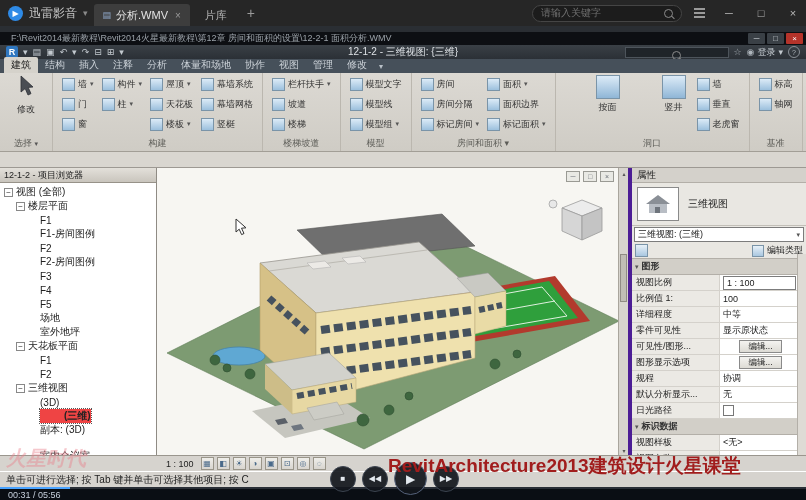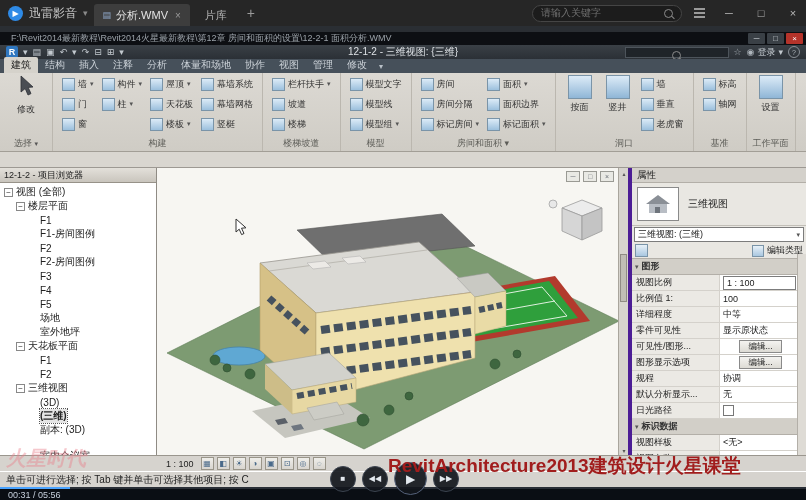--- a/index.html
+++ b/index.html
@@ -68,21 +68,21 @@
              background:linear-gradient(#dcd9d3,#cfccc5);border-bottom:1px solid #a29e96;
              display:flex;box-sizing:border-box;overflow:hidden;}
   .rv-panel{position:relative;border-right:1px solid #bbb7af;padding:2px 7px 12px 7px;flex:0 0 auto;}
   .rv-panel-body{display:flex;gap:4px;align-items:flex-start;height:63px;}
   .rv-col{display:flex;flex-direction:column;gap:2px;}
   .rv-item{display:flex;align-items:center;gap:3px;height:18px;padding:0 2px;}
   .icon-sm{width:13px;height:13px;background:linear-gradient(#dcebf7,#9cc0dd);
            border:1px solid #7a94a8;box-sizing:border-box;flex:0 0 auto;}
   .sm-lbl{font-size:9px;color:#333;white-space:nowrap;}
   .car{font-size:7px;color:#555;}
-  .rv-item-big{display:flex;flex-direction:column;align-items:center;gap:2px;width:34px;}
+  .rv-item-big{display:flex;flex-direction:column;align-items:center;gap:2px;width:34px;margin-left:28px;}
   .icon-big{width:24px;height:24px;background:linear-gradient(#dcebf7,#8fb6d6);
             border:1px solid #7a94a8;box-sizing:border-box;}
   .big-lbl{font-size:9px;color:#333;white-space:nowrap;}
   .rv-panel-label{position:absolute;bottom:1px;left:0;width:100%;text-align:center;font-size:9px;
                   color:#5c5c57;white-space:nowrap;}
   .modify-btn{display:flex;flex-direction:column;align-items:center;gap:2px;width:38px;}
   
   .rv-optionsbar{position:absolute;top:126px;left:0;width:100%;height:16px;background:#d9d6d0;
                  border-bottom:1px solid #9d9993;box-sizing:border-box;}
   
@@ -90,21 +90,21 @@
   .rv-browser{position:absolute;left:0;top:0;width:157px;height:100%;background:#fff;
               border-right:1px solid #8f8b84;box-sizing:border-box;display:flex;flex-direction:column;overflow:hidden;}
   .pb-header{height:14px;background:linear-gradient(#e3e0da,#c9c5bd);border-bottom:1px solid #979289;
              font-size:9px;color:#222;display:flex;align-items:center;padding-left:4px;flex:0 0 auto;
              white-space:nowrap;overflow:hidden;}
   .pb-tree{flex:1;overflow:hidden;padding-top:2px;}
   .tree-row{height:14px;display:flex;align-items:center;gap:3px;font-size:10px;color:#222;white-space:nowrap;}
   .tw{width:9px;height:9px;border:1px solid #888;background:#fff;font-size:8px;line-height:7px;
       text-align:center;color:#333;flex:0 0 auto;box-sizing:border-box;}
   .tw-sp{width:9px;flex:0 0 auto;}
-  .tree-row.sel .tree-lbl{background:#e5e5e5;outline:1px dotted #555;font-weight:bold;}
+  .tree-row.sel .tree-lbl{background:#ef4444;outline:1px dotted #555;font-weight:bold;padding-left:24px;}
   
   .rv-view{position:absolute;left:157px;top:0;width:471px;height:100%;background:#f7f6f2;overflow:hidden;}
   .scene{position:absolute;left:0;top:0;}
   .view-ctrls{position:absolute;top:3px;right:14px;display:flex;gap:3px;z-index:3;}
   .vc-ic{color:#6a6f76;font-size:7px;background:rgba(230,230,226,.85);border:1px solid #9a9a94;
          width:12px;height:9px;display:flex;align-items:center;justify-content:center;}
   .v-scroll{position:absolute;right:0;top:0;width:10px;height:100%;background:#d7d4ce;
             border-left:1px solid #a9a59d;box-sizing:border-box;z-index:2;}
   .v-scroll .ar{position:absolute;left:0;width:10px;height:10px;font-size:6px;color:#555;
                 display:flex;align-items:center;justify-content:center;}

